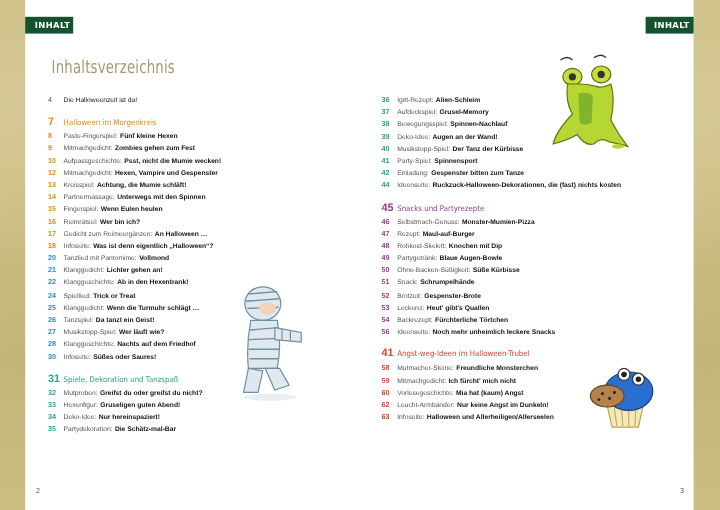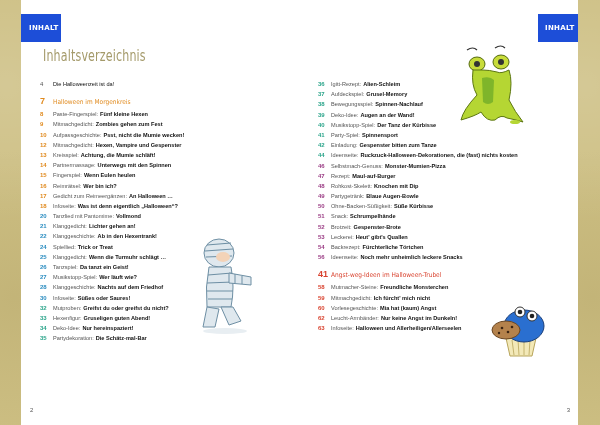--- a/index.html
+++ b/index.html
@@ -1,21 +1,21 @@
 <!DOCTYPE html>
 <html><head>
   <meta charset="utf-8">
   <style>
     html, body { margin:0; padding:0; }
     body { width:600px; height:425px; position:relative; overflow:hidden; background:#fff; font-family:"Liberation Sans", sans-serif; }
     .edge { position:absolute; top:0; bottom:0; background:#cdbf83;
       background-image: radial-gradient(circle at 30% 20%, rgba(255,255,255,0.15) 0, transparent 40%), radial-gradient(circle at 70% 70%, rgba(120,100,40,0.12) 0, transparent 50%); }
     .edge.left { left:0; width:21px; }
     .edge.right { right:0; width:22px; }
-    .tab { position:absolute; top:14px; height:28px; background:#1d4ed8; color:#fff; font-family:"DejaVu Sans", sans-serif; font-size:7px; font-weight:bold; letter-spacing:0.3px; display:flex; align-items:center; }
+    .tab { position:absolute; top:14px; height:14px; background:#14532d; color:#fff; font-family:"DejaVu Sans", sans-serif; font-size:7px; font-weight:bold; letter-spacing:0.3px; display:flex; align-items:center; }
     .tab.left { left:21px; width:40px; padding-left:8px; box-sizing:border-box; }
     .tab.right { right:22px; width:40px; padding-left:7px; box-sizing:border-box; }
     .title { position:absolute; left:43px; top:47px; font-family:"DejaVu Sans Condensed","DejaVu Sans", sans-serif; font-size:15px; color:#a49a6a; letter-spacing:0.2px; transform:scaleX(0.82); transform-origin:left; }
     .col { position:absolute; }
     .col.left { left:40px; top:81px; width:240px; }
     .col.right { left:318px; top:81px; width:270px; }
     .row { display:flex; align-items:baseline; height:10.2px; font-size:5.6px; white-space:nowrap; }
     .num { width:13px; text-align:left; font-weight:bold; font-size:6px; }
     .pre { color:#555; margin-right:2px; }
     .main { color:#111; font-weight:bold; }
@@ -135,20 +135,24 @@
       <div class="row">
         <span class="num" style="color:#2a8cc0">28</span>
         <span class="pre">Klanggeschichte:</span>
         <span class="main">Nachts auf dem Friedhof</span>
       </div>
       <div class="row">
         <span class="num" style="color:#2a8cc0">30</span>
         <span class="pre">Infoseite:</span>
         <span class="main">Süßes oder Saures!</span>
       </div>
+      <div class="sec">
+        <span class="snum" style="color:#2aa48a">31</span>
+        <span class="stitle" style="color:#2aa48a">Spiele, Dekoration und Tanzspaß</span>
+      </div>
       <div class="row">
         <span class="num" style="color:#2aa48a">32</span>
         <span class="pre">Mutproben:</span>
         <span class="main">Greifst du oder greifst du nicht?</span>
       </div>
       <div class="row">
         <span class="num" style="color:#2aa48a">33</span>
         <span class="pre">Hexenfigur:</span>
         <span class="main">Gruseligen guten Abend!</span>
       </div>
@@ -202,20 +206,24 @@
         <span class="pre">Einladung:</span>
         <span class="main">Gespenster bitten zum Tanze</span>
       </div>
       <div class="row">
         <span class="num" style="color:#2aa48a">44</span>
         <span class="pre">Ideenseite:</span>
         <span class="main">Ruckzuck-Halloween-Dekorationen, die (fast) nichts kosten</span>
       </div>
     </div>
   <div id="right-sections">
+      <div class="sec">
+        <span class="snum" style="color:#9a3c84">45</span>
+        <span class="stitle" style="color:#9a3c84">Snacks und Partyrezepte</span>
+      </div>
       <div class="row">
         <span class="num" style="color:#9a3c84">46</span>
         <span class="pre">Selbstmach-Genuss:</span>
         <span class="main">Monster-Mumien-Pizza</span>
       </div>
       <div class="row">
         <span class="num" style="color:#9a3c84">47</span>
         <span class="pre">Rezept:</span>
         <span class="main">Maul-auf-Burger</span>
       </div>

